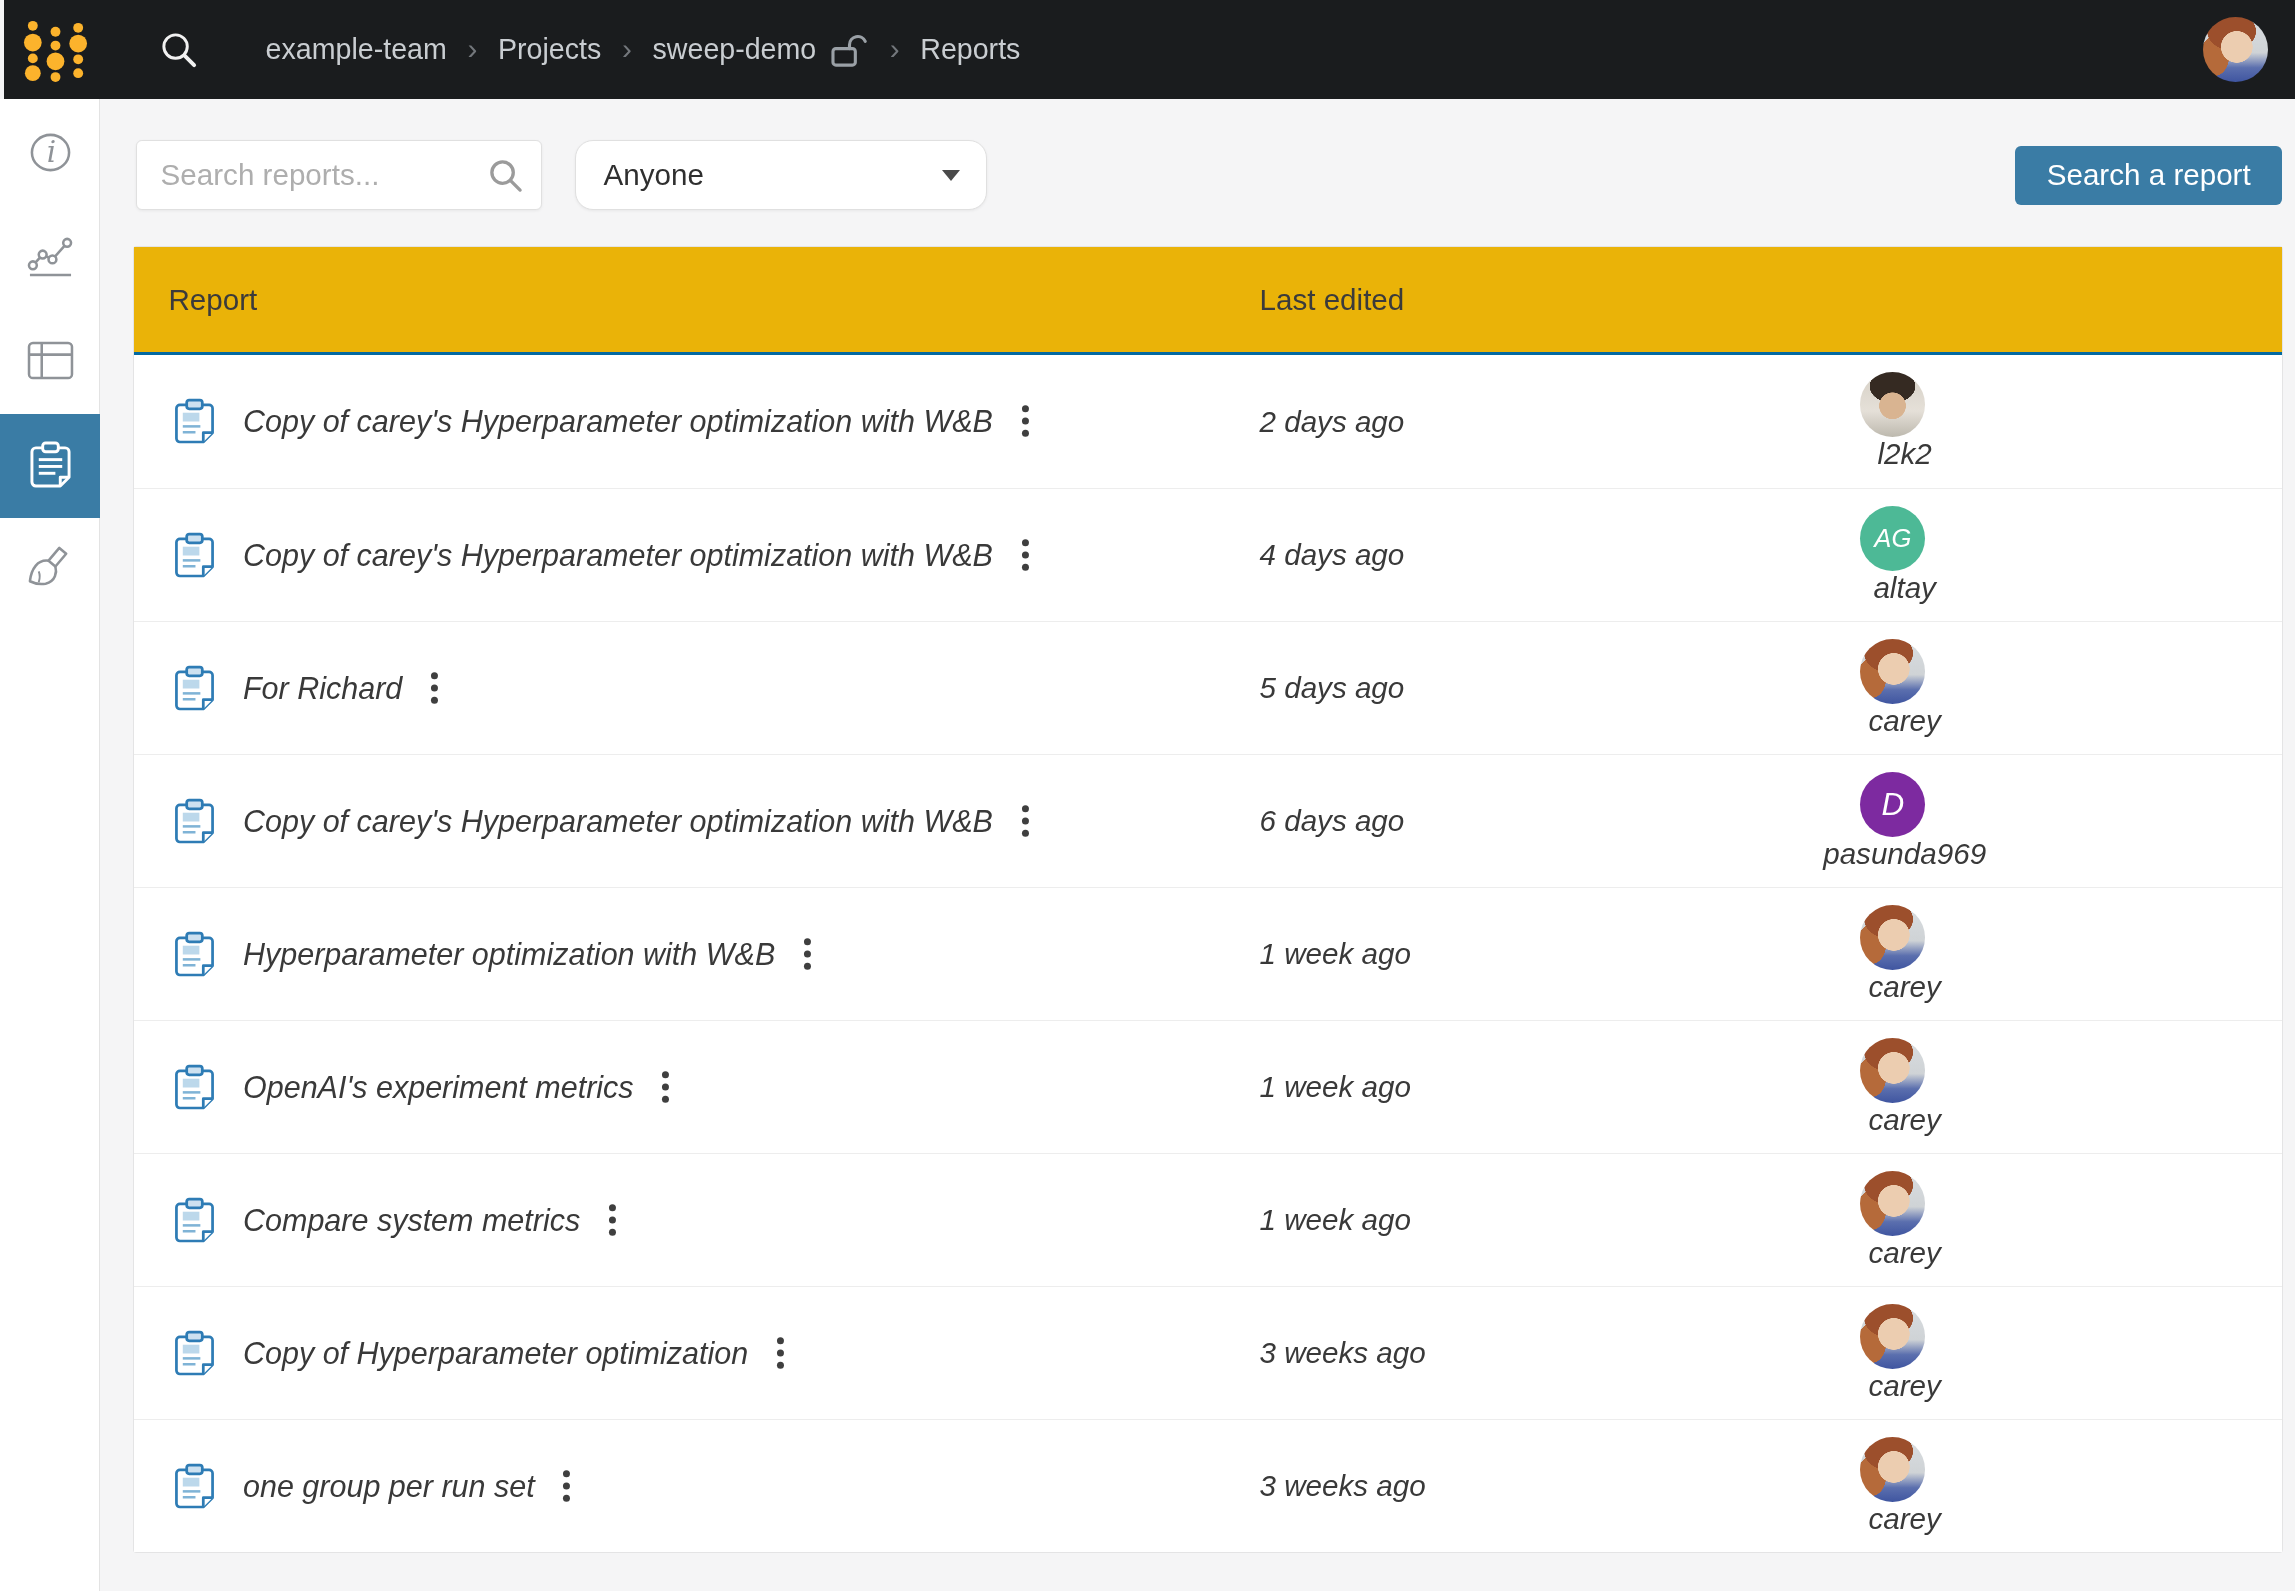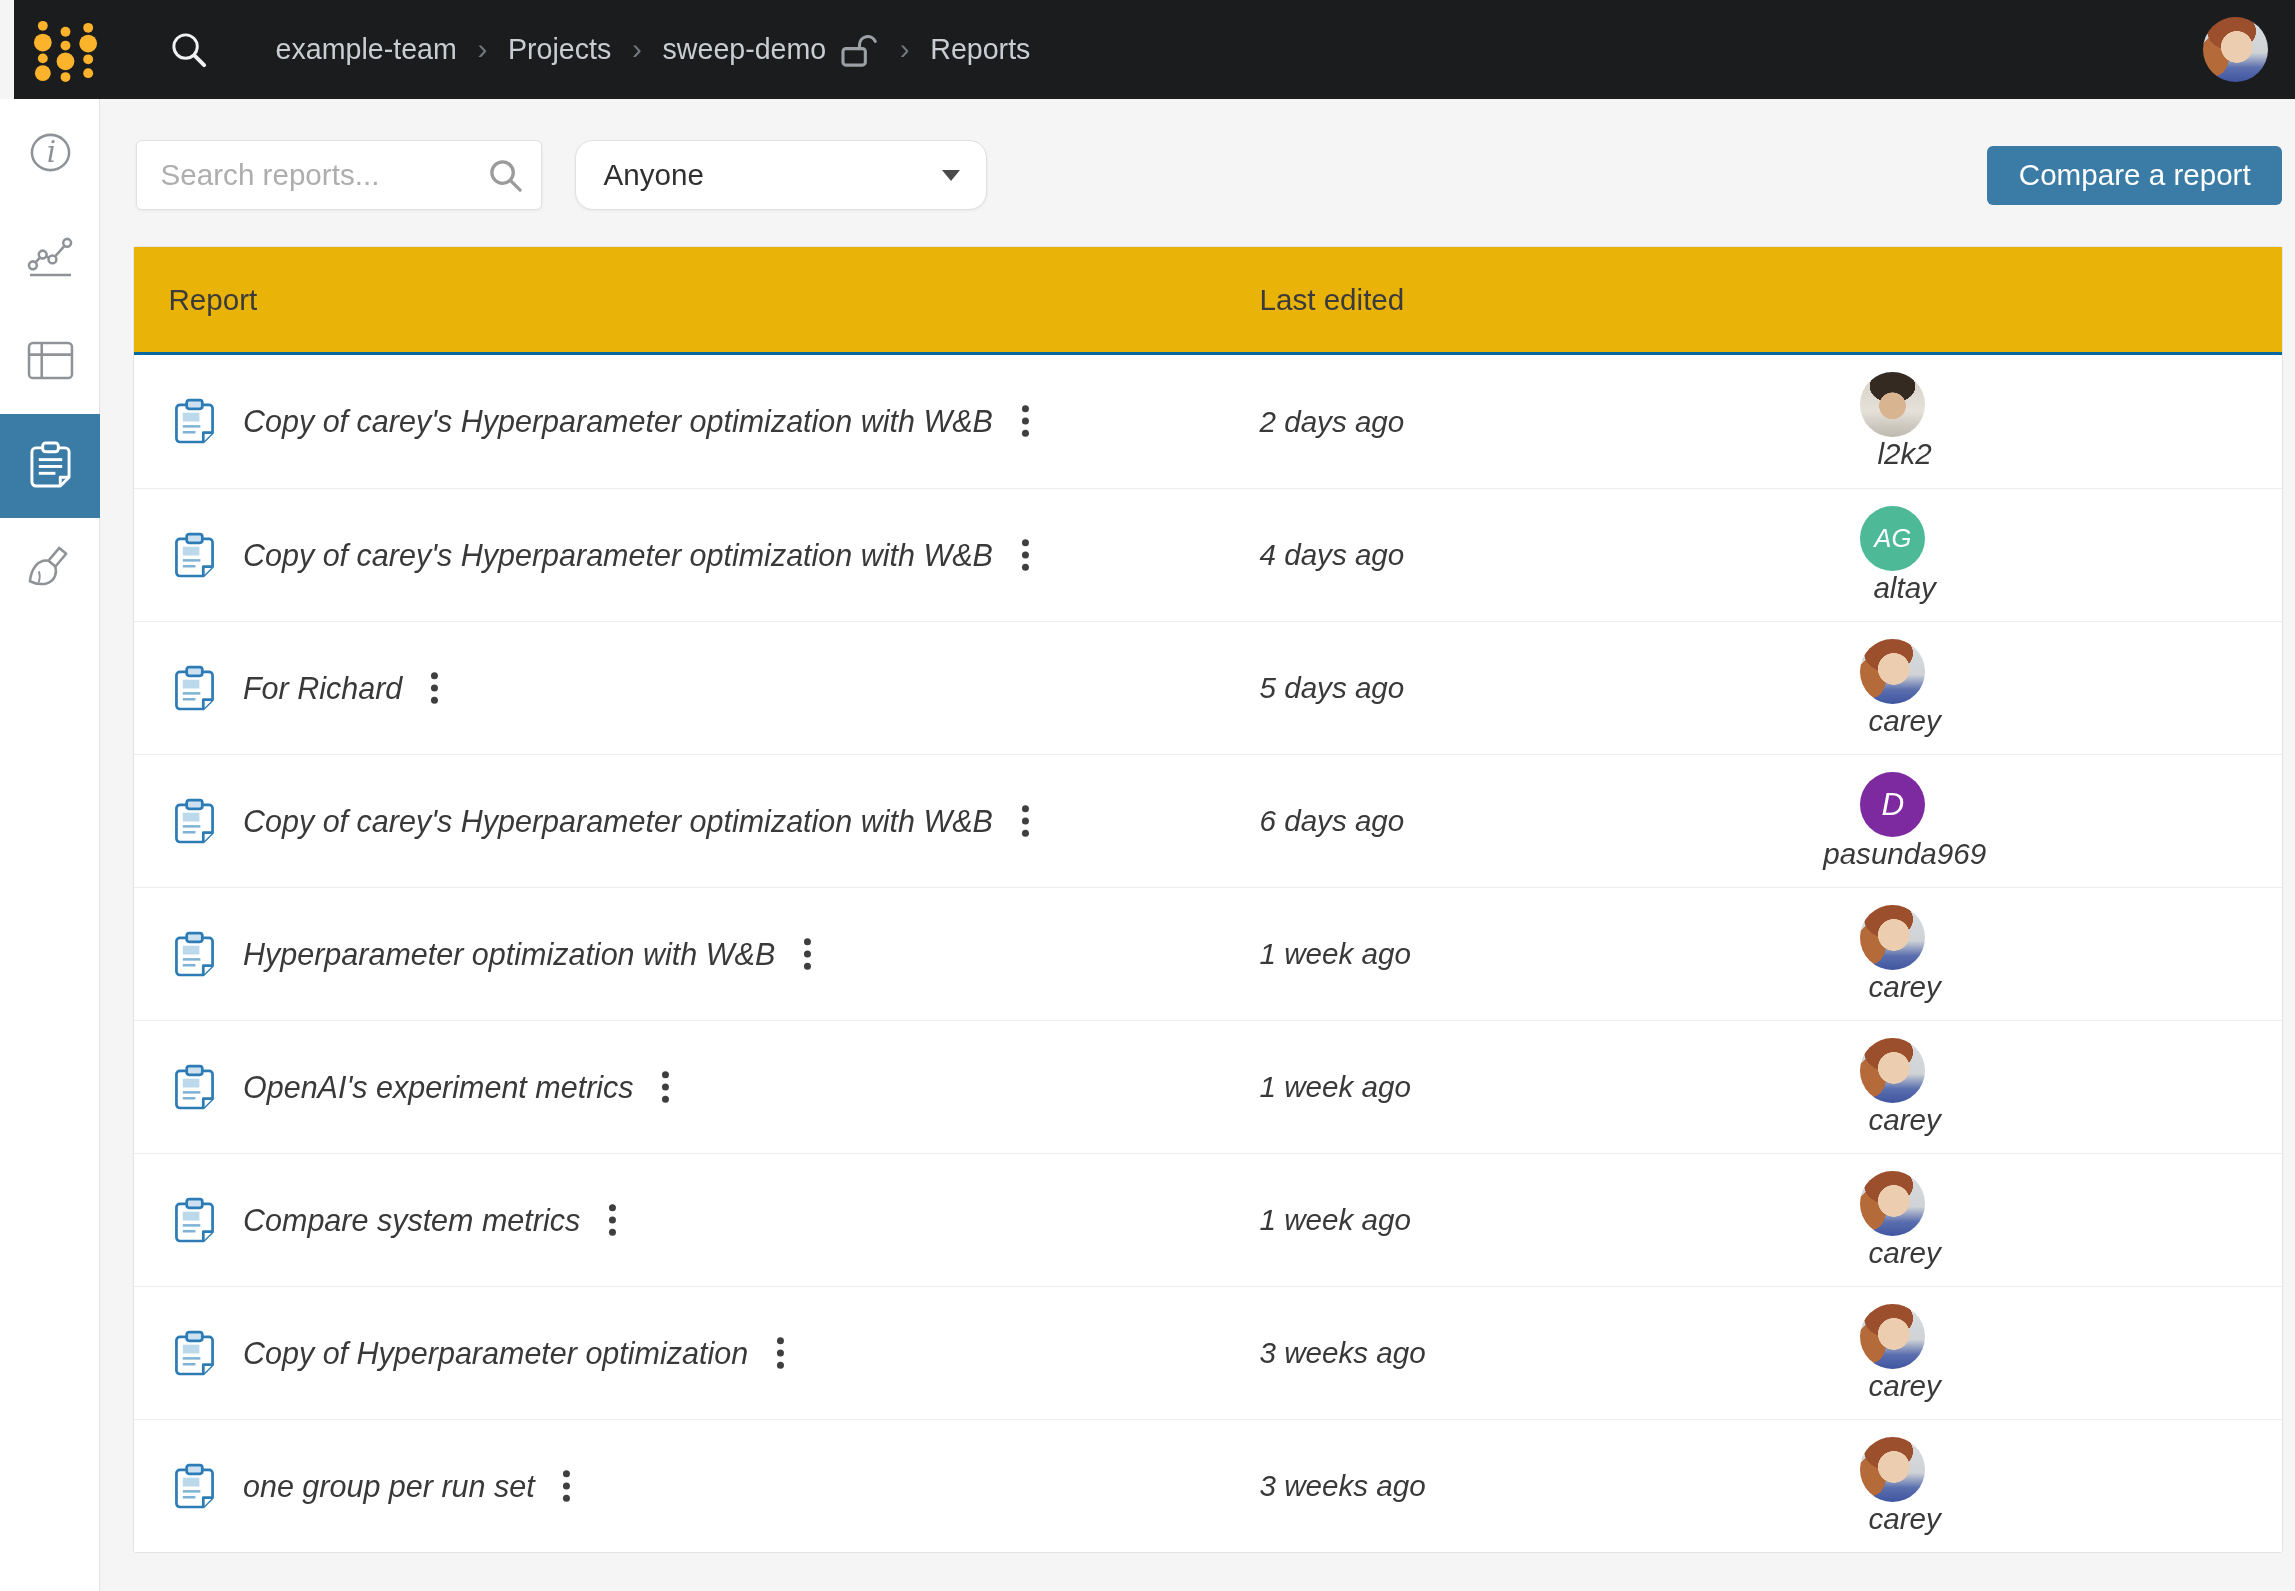--- a/index.html
+++ b/index.html
@@ -6,21 +6,21 @@
   html,body { width: 2295px; height: 1592px; overflow: hidden; }
   body {
     font-family: "Liberation Sans", sans-serif;
     background: #f5f5f6;
     color: #3a3a3a;
     position: relative;
   }
 
   
   .topbar {
-    position: absolute; top: 0; left: 14px; right: 0; height: 99px;
+    position: absolute; top: 0; left: 4px; right: 0; height: 99px;
     background: #1a1c1e;
     display: flex; align-items: center;
     z-index: 10;
     gap: 28px;
   }
   .logo { width: 102px; height: 99px; display: flex; align-items: center; justify-content: center; cursor: pointer; }
   .topbar-search { margin-left: 23.6px; display: flex; align-items: center; cursor: pointer; }
   .breadcrumb { display: flex; align-items: center; margin-left: 39px; font-size: 28.6px; color: #c9cdd1; }
   .crumb { cursor: pointer; }
   .crumb-sep { color: #73777c; margin: 0 20.7px; font-size: 29.6px; }
@@ -246,21 +246,21 @@
           <line x1="24.5" y1="24.5" x2="34" y2="34"></line>
         </svg>
       </span>
     </div>
 
     <div class="filter-select">
       <span>Anyone</span>
       <span class="caret"></span>
     </div>
 
-    <button class="create-btn">Compare a report</button>
+    <button class="create-btn">Search a report</button>
   </div>
 
   <div class="report-table">
     <div class="thead">
       <div>Report</div>
       <div>Last edited</div>
     </div>
     <div id="table-body">
   <div class="trow">
     <div class="title-cell">

